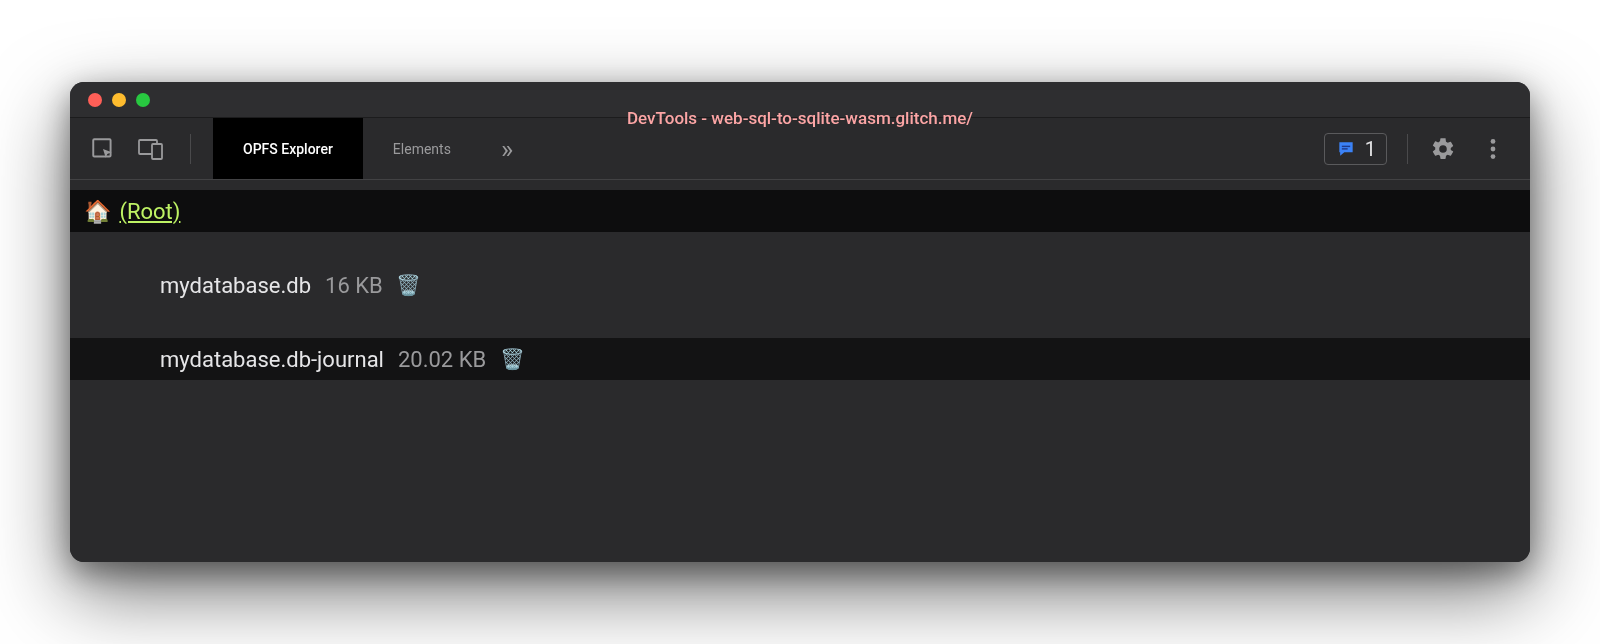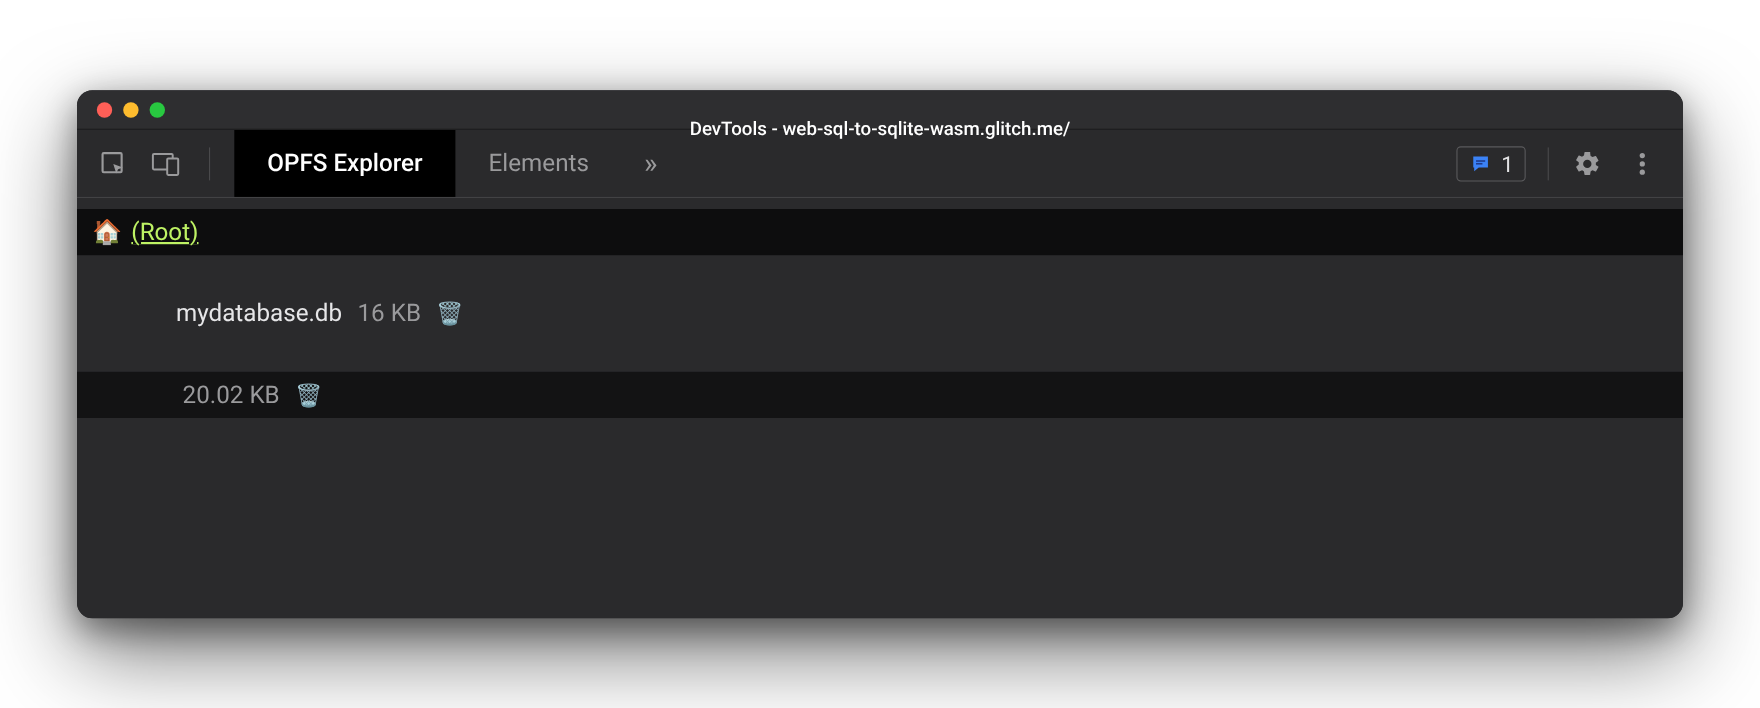--- a/index.html
+++ b/index.html
@@ -39,21 +39,21 @@
   .traffic-light {
     width: 14px; height: 14px; border-radius: 50%;
   }
   .tl-close { background: #ff5f57; }
   .tl-min { background: #febc2e; }
   .tl-max { background: #28c840; }
   .window-title {
     position: absolute;
     left: 0; right: 0;
     text-align: center;
-    color: #ffffff;
+    color: #fca5a5;
     font-size: 17px;
     font-weight: 500;
     pointer-events: none;
     margin-top: 36px;
   }
   .toolbar {
     height: 62px;
     display: flex;
     align-items: center;
     background: #2a2a2c;
@@ -81,21 +81,21 @@
   .tabs {
     display: flex;
     height: 100%;
     align-items: stretch;
   }
   .tab {
     display: flex;
     align-items: center;
     padding: 0 30px;
     color: #9a9a9c;
-    font-size: 22px;
+    font-size: 14px;
     cursor: pointer;
     white-space: nowrap;
   }
   .tab.active {
     background: #000000;
     color: #ffffff;
     font-weight: 500;
   }
   .tab-more {
     display: flex;
@@ -220,18 +220,19 @@
     <div class="tree-row root">
       <span>🏠</span>
       <span class="root-name">(Root)</span>
     </div>
     <div class="tree-row file">
       <span class="file-name">mydatabase.db</span>
       <span class="file-size">16 KB</span>
       <span class="trash">🗑️</span>
     </div>
     <div class="tree-row file alt">
+      <span class="file-name">mydatabase.db-journal</span>
       <span class="file-size">20.02 KB</span>
       <span class="trash">🗑️</span>
     </div>
   </div>
 
 </div>
 
 </body></html>

